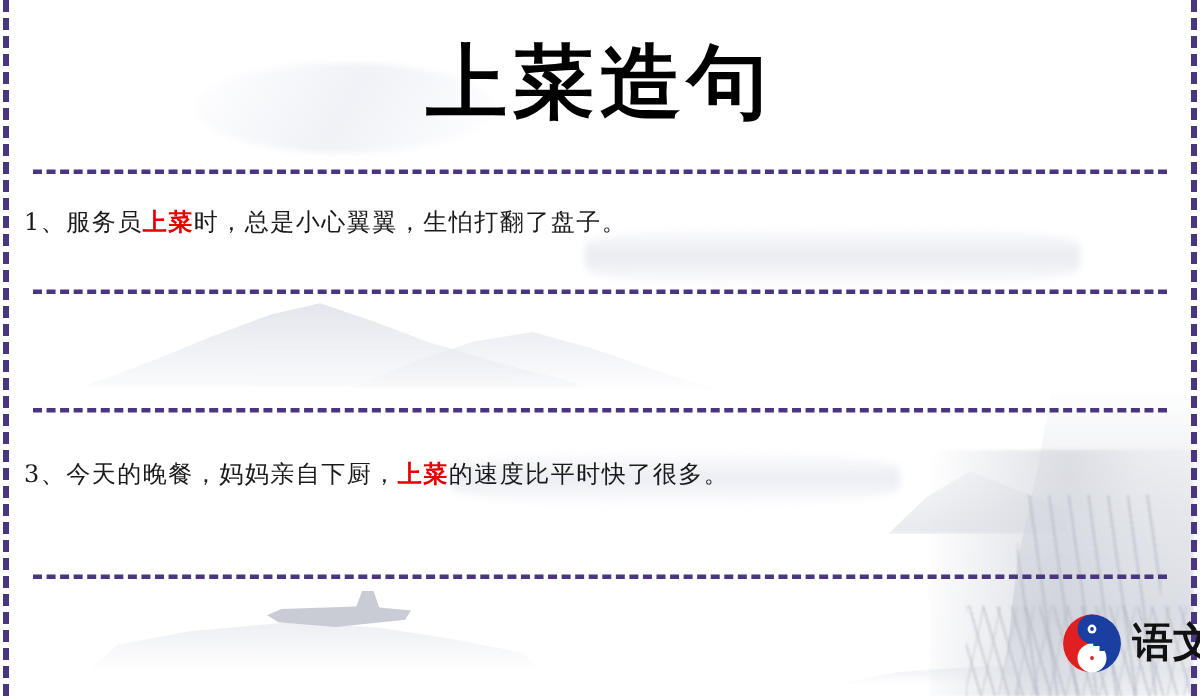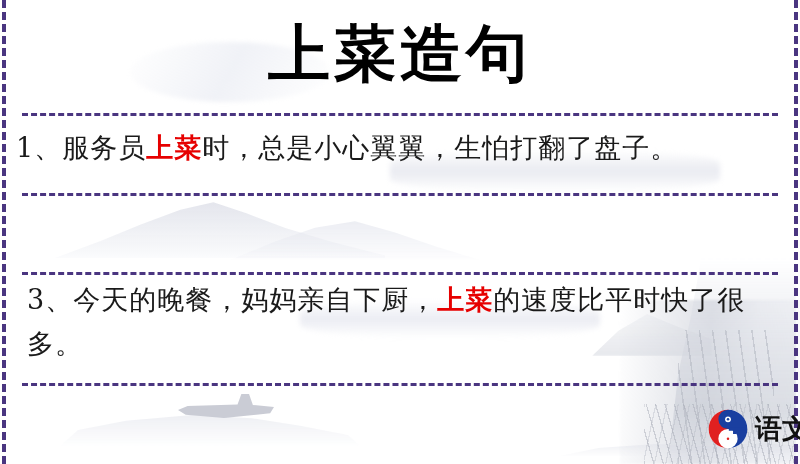--- a/index.html
+++ b/index.html
@@ -186,43 +186,43 @@
 
   
   #title {
     position: absolute;
     left: 0;
     top: 14px;
     width: 800px;
     text-align: center;
     font-family: "DejaVu Serif", "Liberation Serif", serif;
     font-weight: bold;
-    font-size: 62px;
+    font-size: 54px;
     line-height: 80px;
     letter-spacing: 4px;
     color: #000000;
     z-index: 4;
     white-space: nowrap;
   }
 
   
   .sentence {
     position: absolute;
     left: 16px;
     width: 768px;
     font-family: "DejaVu Serif", "Liberation Serif", serif;
-    font-size: 27px;
+    font-size: 16px;
     line-height: 44px;
     color: #1a1a1a;
     letter-spacing: 1px;
     z-index: 4;
   }
   #sentence-1 { top: 126px; }
   #sentence-2 { top: 206px; }
-  #sentence-3 { top: 278px; margin-left: 11px; }
+  #sentence-3 { top: 294px; }
 
   .kw {
     color: #e60000;
     font-weight: bold;
   }
 
   
   #logo {
     position: absolute;
     left: 707px;

